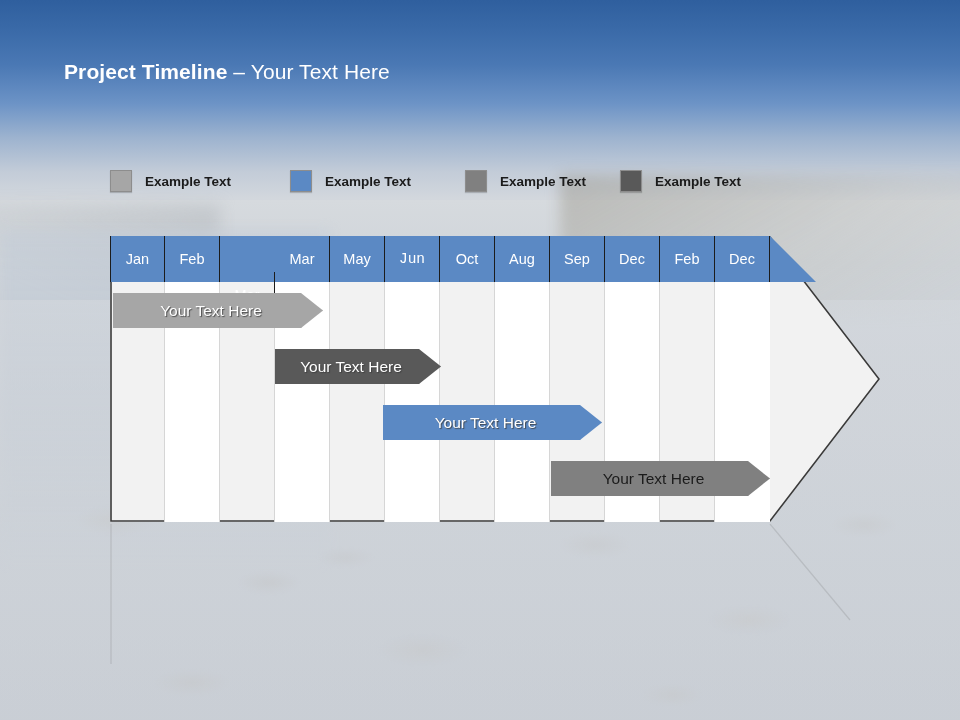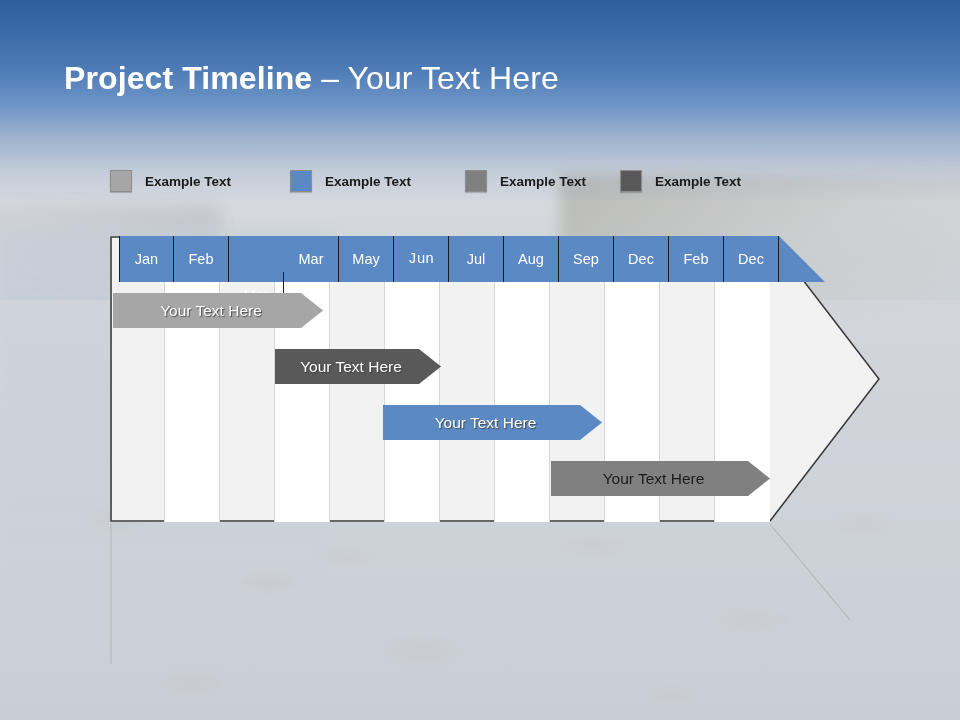--- a/index.html
+++ b/index.html
@@ -59,21 +59,21 @@
     filter:blur(1.5px);
   }
   .bg-haze {
     position:absolute; left:0; right:0; top:300px; bottom:0;
     background:linear-gradient(180deg, rgba(213,217,222,0.55), rgba(205,210,216,0.38));
   }
 
   
   #title {
     position:absolute; left:64px; top:60px;
-    font-size:32px; color:#ffffff; white-space:nowrap;
+    font-size:21px; color:#ffffff; white-space:nowrap;
     letter-spacing:0.1px;
   }
   #title .b { font-weight:bold; }
   #title .n { font-weight:normal; }
 
   
   #legend { position:absolute; left:110px; top:170px; width:760px; height:26px; }
   .legend-item { position:absolute; display:flex; align-items:center; height:22px; }
   .legend-sw {
     width:22px; height:22px; border:1px solid #8d8d8d;
@@ -95,21 +95,21 @@
   }
   .arrow-outline {
     position:absolute; left:0; top:0; width:770px; height:286px;
     pointer-events:none;
   }
   .cols { position:absolute; left:0; top:0; width:660px; height:286px; display:flex; }
   .col { height:286px; border-right:1px solid #d6d6d6; }
   .col:last-child { border-right:none; }
   .col.alt { background:#ffffff; }
 
-  .hdr { position:absolute; left:9px; top:0; width:770px; height:46px; }
+  .hdr { position:absolute; left:0; top:0; width:770px; height:46px; }
   .hdr-bg {
     position:absolute; left:0; top:0; width:770px; height:46px;
     background:#5b89c4;
     clip-path:polygon(0 0, 660px 0, 706px 46px, 0 46px);
   }
   .hdr-cells { position:absolute; left:0; top:0; width:660px; height:46px; display:flex; }
   .hdr-cell {
     height:46px; display:flex; align-items:center; justify-content:center;
     color:#ffffff; font-size:14.5px; border-right:1.5px solid #1c1c1c;
   }
@@ -195,21 +195,21 @@
 
   <div class="hdr">
     <div class="hdr-bg"></div>
     <div class="hdr-cells" id="hdr-cells">
         <div class="hdr-cell" style="width: 55px;">Jan</div>
         <div class="hdr-cell" style="width: 55px;">Feb</div>
         <div class="hdr-cell" style="width: 55px; margin-top: 36px;">Mar</div>
         <div class="hdr-cell" style="width: 55px;">Mar</div>
         <div class="hdr-cell" style="width: 55px;">May</div>
         <div class="hdr-cell" style="width: 55px; font-family: Liberation Mono, monospace;">Jun</div>
-        <div class="hdr-cell" style="width: 55px;">Jul</div>
+        <div class="hdr-cell" style="width: 55px;">Oct</div>
         <div class="hdr-cell" style="width: 55px;">Aug</div>
         <div class="hdr-cell" style="width: 55px;">Sep</div>
         <div class="hdr-cell" style="width: 55px;">Dec</div>
         <div class="hdr-cell" style="width: 55px;">Feb</div>
         <div class="hdr-cell" style="width: 55px; text-align: right;">Dec</div>
       </div>
   </div>
 
   <div id="bars">
       <div class="bar light" style="left: 3px; top: 57px; width: 210px;">

